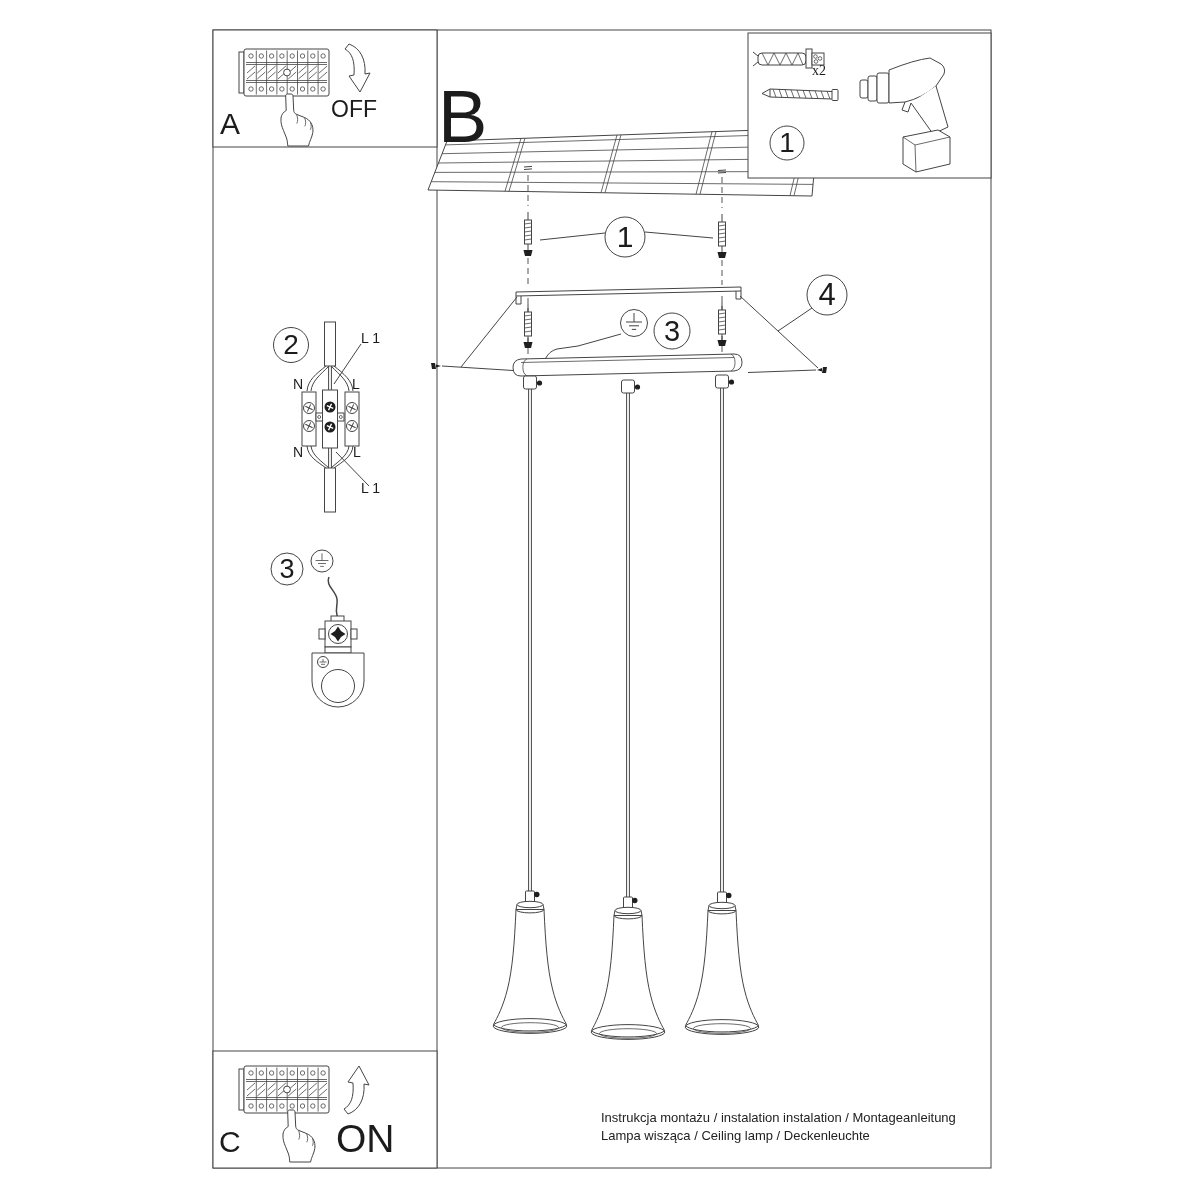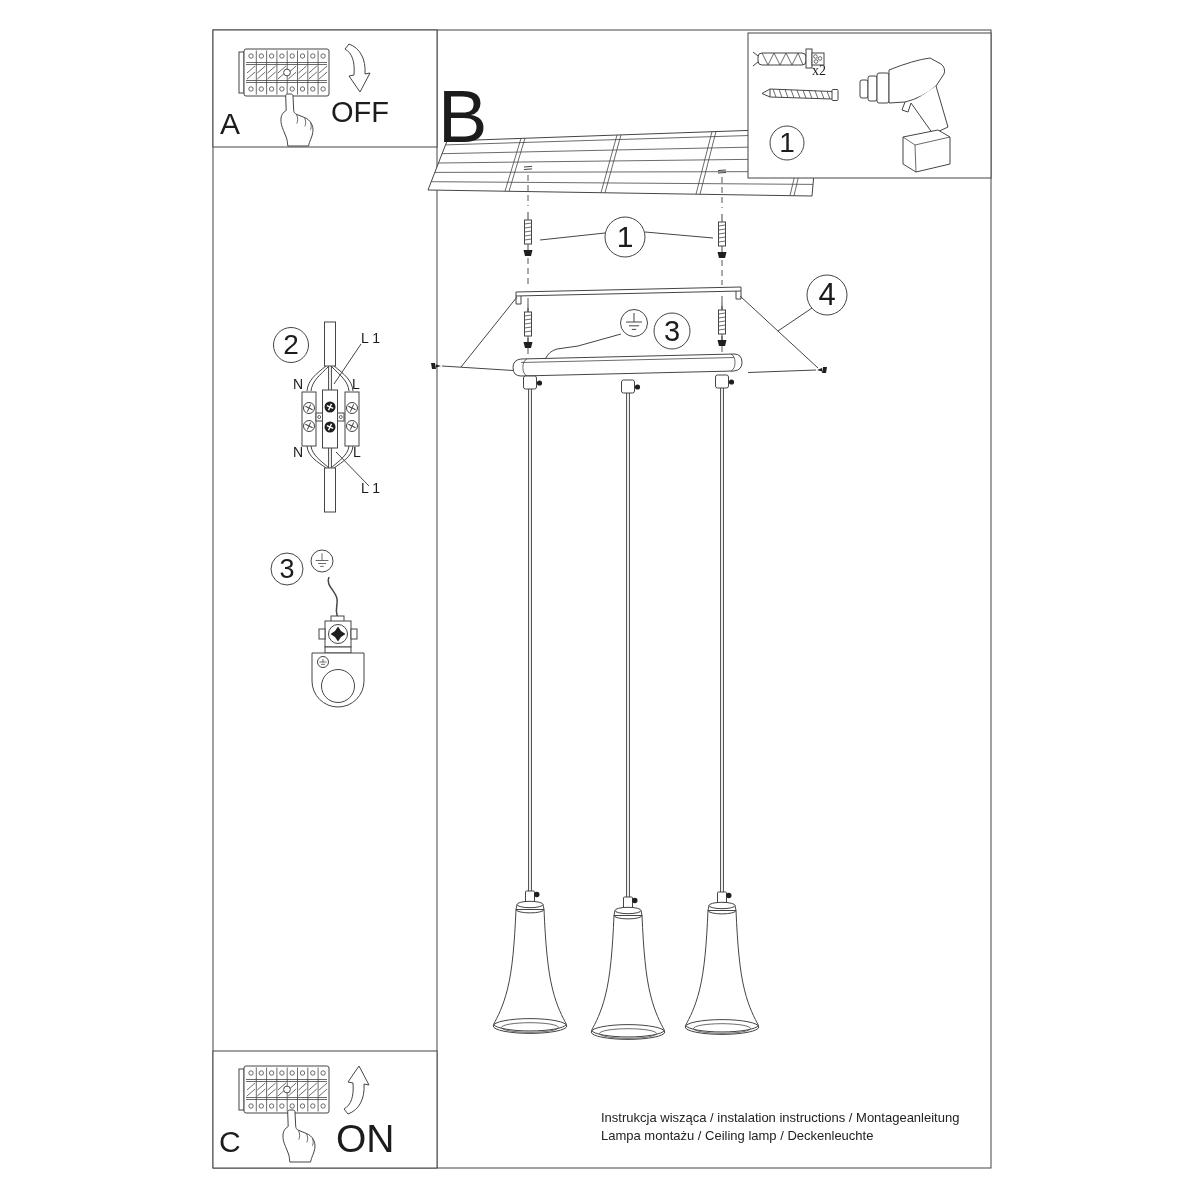--- a/index.html
+++ b/index.html
@@ -373,21 +373,21 @@
 
   <g>
     <rect x="213" y="1051" width="224" height="117" class="lw"></rect>
     <use href="#breaker" transform="translate(239,1066)"></use>
     <use href="#hand" transform="translate(288,1110)"></use>
     <use href="#arrowUp" transform="translate(344,1066)"></use>
   </g>
 </svg>
 
 <span class="t" style="left:220px;top:109px;font-size:30px;">A</span>
-<span class="t" style="left:331px;top:98px;font-size:29px;">OFF</span>
+<span class="t" style="left:331px;top:98px;font-size:23px;">OFF</span>
 
 <span class="t" style="left:438px;top:80px;font-size:74px;">B</span>
 
 <span class="t" style="left:812px;top:64px;font-size:14px;font-family:Liberation Serif, serif;">x2</span>
 <span class="cnum" style="left:767px;top:123px;width:40px;height:40px;font-size:28px;">1</span>
 
 <span class="cnum" style="left:605px;top:217px;width:40px;height:40px;font-size:30px;">1</span>
 <span class="cnum" style="left:652px;top:311px;width:40px;height:40px;font-size:29px;">3</span>
 <span class="cnum" style="left:807px;top:275px;width:40px;height:40px;font-size:31px;">4</span>
 
@@ -398,17 +398,17 @@
 <span class="cnum" style="left:288px;top:444px;width:20px;height:16px;font-size:14px;">N</span>
 <span class="cnum" style="left:347px;top:444px;width:20px;height:16px;font-size:14px;">L</span>
 <span class="t" style="left:361px;top:481px;font-size:14px;">L 1</span>
 
 <span class="cnum" style="left:267px;top:549px;width:40px;height:40px;font-size:27px;">3</span>
 
 <span class="t" style="left:219px;top:1127px;font-size:30px;">C</span>
 <span class="t" style="left:336px;top:1119px;font-size:39px;">ON</span>
 
 <div class="footer">
-  <div>Instrukcja wisząca / instalation instructions / Montageanleitung</div>
-  <div>Lampa montażu / Ceiling lamp / Deckenleuchte</div>
+  <div>Instrukcja montażu / instalation instalation / Montageanleitung</div>
+  <div>Lampa wisząca / Ceiling lamp / Deckenleuchte</div>
 </div>
 
 </div>
 
 </body></html>

